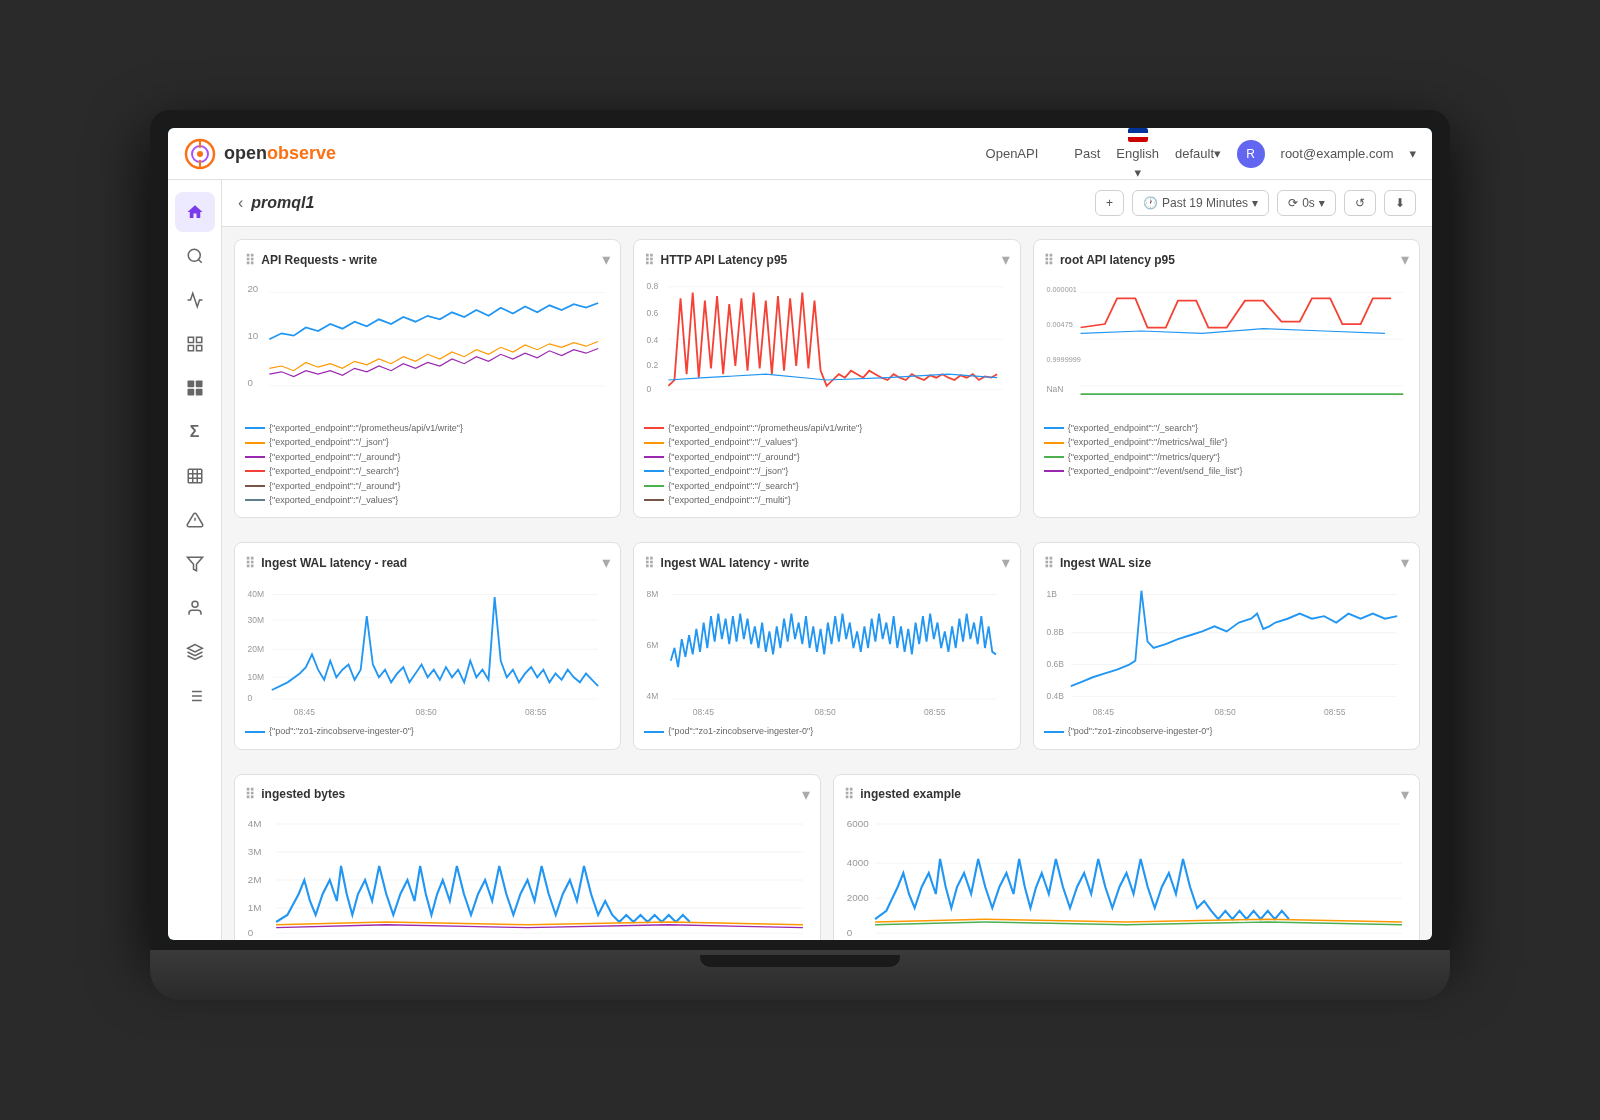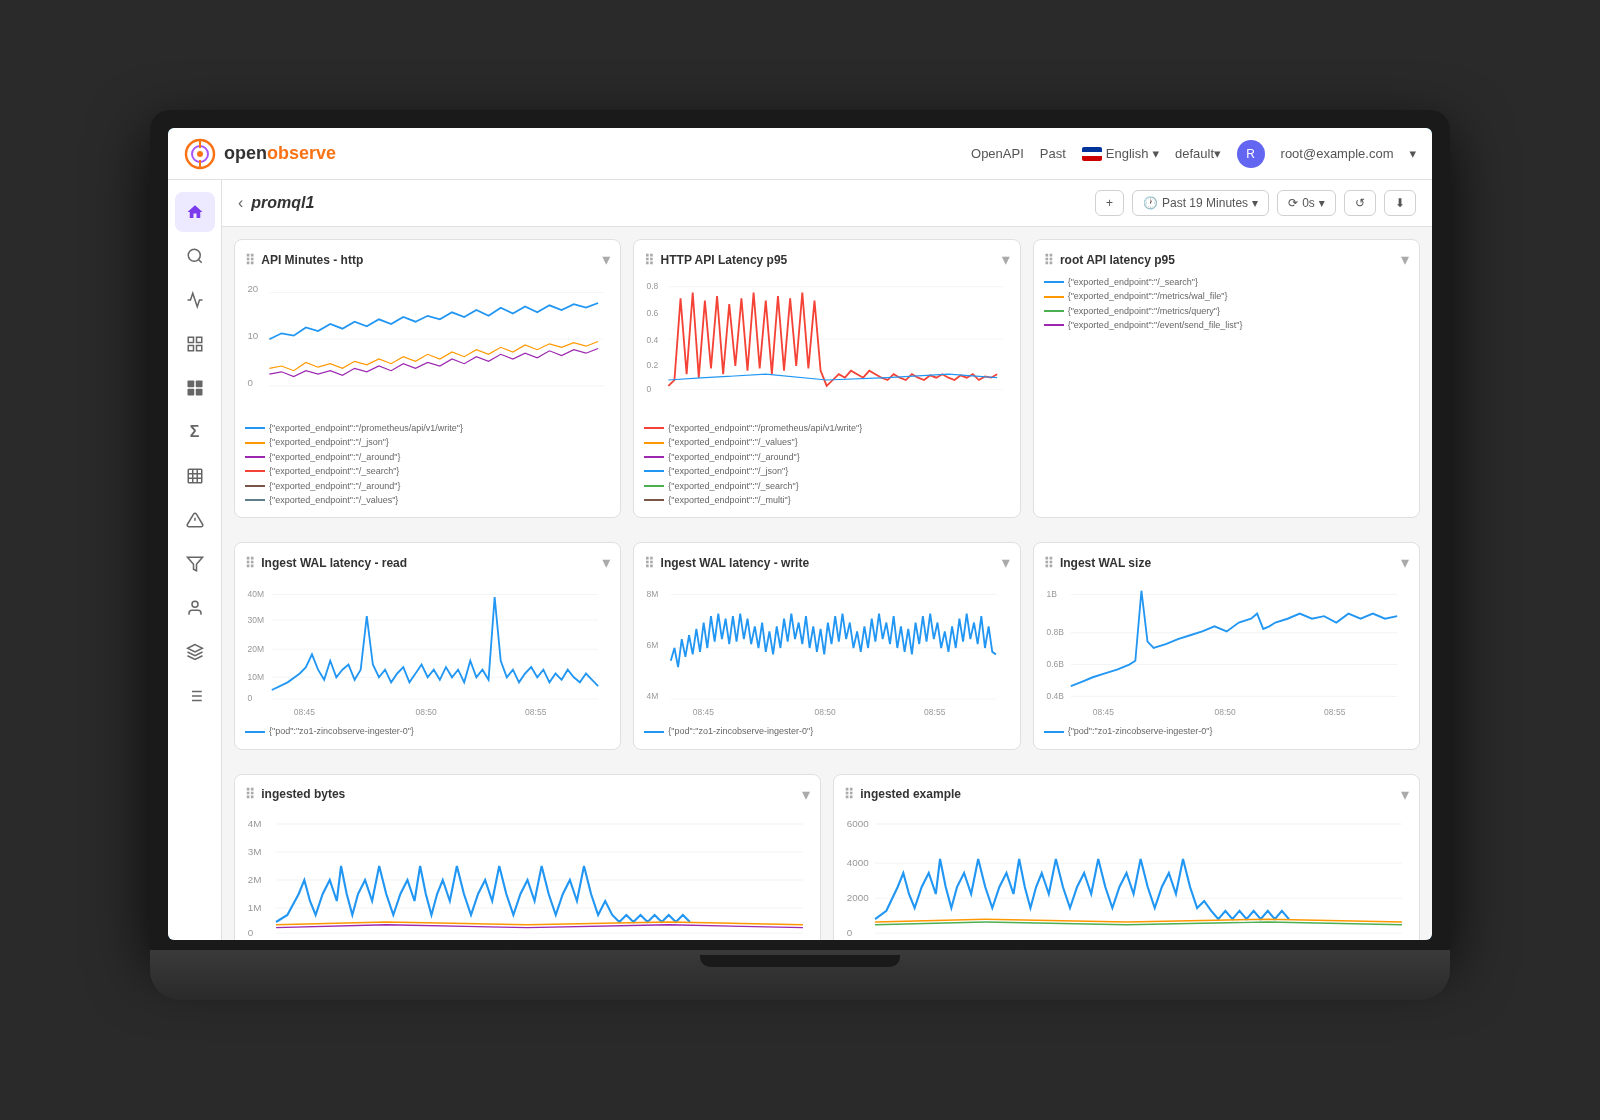--- a/index.html
+++ b/index.html
@@ -96,27 +96,29 @@
       display: flex;
       align-items: center;
       gap: 16px;
       font-size: 13px;
       color: #555;
     }
 
     .nav-link {
       cursor: pointer;
       color: #555;
+      margin-left: 20px;
     }
 
     .lang-selector {
       display: flex;
       align-items: center;
       gap: 4px;
       cursor: pointer;
+      flex-direction: column;
     }
 
     .flag-icon {
       width: 20px;
       height: 14px;
       background: linear-gradient(to bottom, #003399 33%, #fff 33%, #fff 66%, #cc0000 66%);
       border-radius: 2px;
       position: relative;
       overflow: hidden;
     }
@@ -482,21 +484,21 @@
                 <button class="btn">⬇</button>
               </div>
             </div>
 
             <div class="charts-grid">
 
               <div class="chart-card">
                 <div class="chart-card-header">
                   <div class="chart-title">
                     <span class="drag-handle">⠿</span>
-                    <span>API Minutes - http</span>
+                    <span>API Requests - write</span>
                   </div>
                   <span class="chart-menu-btn">▾</span>
                 </div>
                 <div class="chart-body">
                   <svg class="chart-svg" viewBox="0 0 300 120" preserveAspectRatio="none">
 
                     <text x="2" y="15" class="y-axis-label" font-size="7" fill="#999">20</text>
                     <text x="2" y="55" class="y-axis-label" font-size="7" fill="#999">10</text>
                     <text x="2" y="95" class="y-axis-label" font-size="7" fill="#999">0</text>
 
@@ -591,20 +593,37 @@
                 </div>
               </div>
 
               <div class="chart-card">
                 <div class="chart-card-header">
                   <div class="chart-title">
                     <span class="drag-handle">⠿</span>
                     <span>root API latency p95</span>
                   </div>
                   <span class="chart-menu-btn">▾</span>
+                </div>
+                <div class="chart-body">
+                  <svg class="chart-svg" viewBox="0 0 300 120" preserveAspectRatio="none">
+                    <text x="2" y="15" font-size="6" fill="#999">0.000001</text>
+                    <text x="2" y="45" font-size="6" fill="#999">0.00475</text>
+                    <text x="2" y="75" font-size="6" fill="#999">0.9999999</text>
+                    <text x="2" y="100" font-size="7" fill="#999">NaN</text>
+                    <line x1="30" y1="15" x2="295" y2="15" stroke="#eee" stroke-width="0.5"></line>
+                    <line x1="30" y1="55" x2="295" y2="55" stroke="#eee" stroke-width="0.5"></line>
+                    <line x1="30" y1="95" x2="295" y2="95" stroke="#eee" stroke-width="0.5"></line>
+
+                    <line x1="30" y1="102" x2="295" y2="102" stroke="#4CAF50" stroke-width="1.5"></line>
+
+                    <polyline fill="none" stroke="#F44336" stroke-width="1.5" points="30,45 50,42 60,20 75,20 85,45 100,45 110,22 125,22 135,45 150,45 165,22 180,22 195,40 210,40 220,20 235,20 245,42 260,42 270,20 285,20"></polyline>
+
+                    <polyline fill="none" stroke="#2196F3" stroke-width="1" points="30,50 80,48 130,50 180,46 230,48 280,50"></polyline>
+                  </svg>
                 </div>
                 <div class="chart-legend">
                   <div class="legend-item">
                     <div class="legend-color" style="background:#2196F3"></div>
                     <span>{"exported_endpoint":"/_search"}</span>
                   </div>
                   <div class="legend-item">
                     <div class="legend-color" style="background:#FF9800"></div>
                     <span>{"exported_endpoint":"/metrics/wal_file"}</span>
                   </div>

